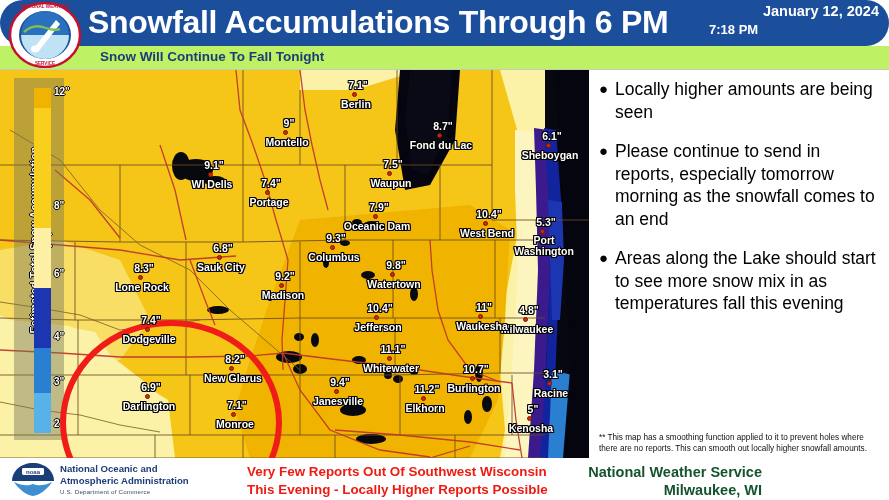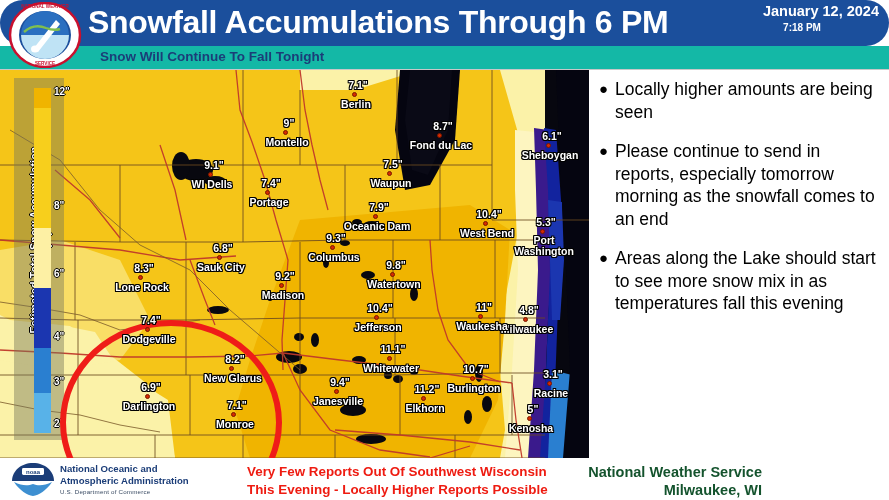--- a/index.html
+++ b/index.html
@@ -20,26 +20,26 @@
   .header-title {
     position: absolute; left: 88px; top: 0px; width: 640px; height: 46px;
     color: #ffffff; font-size: 32px; font-weight: bold; line-height: 44px;
     letter-spacing: -0.3px; white-space: nowrap;
   }
   .header-date {
     position: absolute; right: 10px; top: 3px; width: 170px;
     text-align: right; color: #ffffff; font-size: 14.5px; font-weight: bold;
   }
   .header-time {
-    position: absolute; right: 2px; top: 22px; width: 170px;
-    text-align: center; color: #ffffff; font-size: 10px; font-weight: bold;
+    position: absolute; right: 10px; top: 22px; width: 170px;
+    text-align: left; color: #ffffff; font-size: 13px; font-weight: bold;
   }
   .subheader {
     position: absolute; left: 0; top: 46px; width: 889px; height: 24px;
-    background: #14b8a6; border-bottom: 1px solid #c8c8c8;
+    background: #bef264; border-bottom: 1px solid #c8c8c8;
   }
   .subheader-text {
     position: absolute; left: 100px; top: 3px;
     color: #1b3d78; font-size: 13.5px; font-weight: bold;
   }
 
   
   .nws-logo {
     position: absolute; left: 8px; top: 2px; width: 74px; height: 66px;
   }
@@ -463,20 +463,21 @@
       <div class="bullet-text">Locally higher amounts are being seen</div>
     </div>
     <div class="bullet-row">
       <div class="bullet-dot">●</div>
       <div class="bullet-text">Please continue to send in reports, especially tomorrow morning as the snowfall comes to an end</div>
     </div>
     <div class="bullet-row">
       <div class="bullet-dot">●</div>
       <div class="bullet-text">Areas along the Lake should start to see more snow mix in as temperatures fall this evening</div>
     </div>
+    <div class="footnote">** This map has a smoothing function applied to it to prevent holes where there are no reports. This can smooth out locally higher snowfall amounts.</div>
   </div>
 
   <div class="footer">
     <div class="noaa-logo">
       <svg width="46" height="38" viewBox="0 0 46 38">
         <path d="M23 1 C10 1 1 10 1 21 C1 30 10 37 23 37 C36 37 45 30 45 21 C45 10 36 1 23 1 Z" fill="#ffffff"></path>
         <path d="M23 2 C11 2 2 10 2 20 L44 20 C44 10 35 2 23 2 Z" fill="#1b3d78"></path>
         <path d="M2 20 C2 29 11 36 23 36 C35 36 44 29 44 20 Z" fill="#ffffff"></path>
         <path d="M4 21 C10 30 17 34 23 35 C29 34 36 30 42 21 C34 25 28 25 23 23 C18 25 12 25 4 21 Z" fill="#3d8fd1"></path>
         <rect x="12" y="7" width="22" height="7" rx="1.4" fill="#ffffff"></rect>

